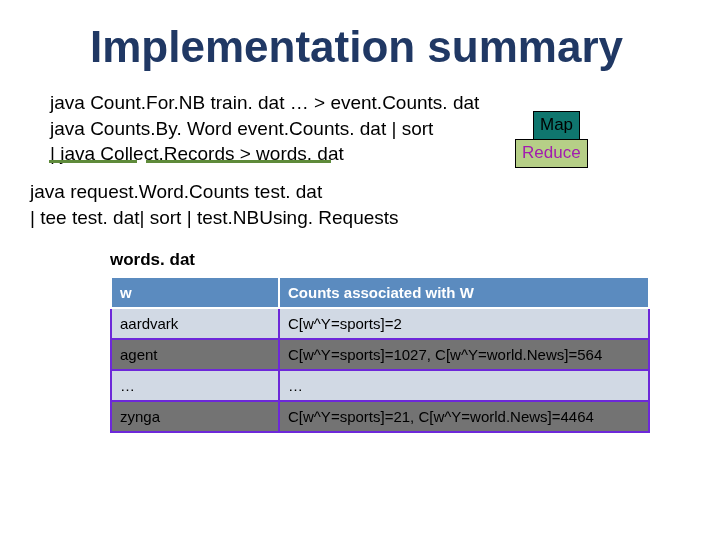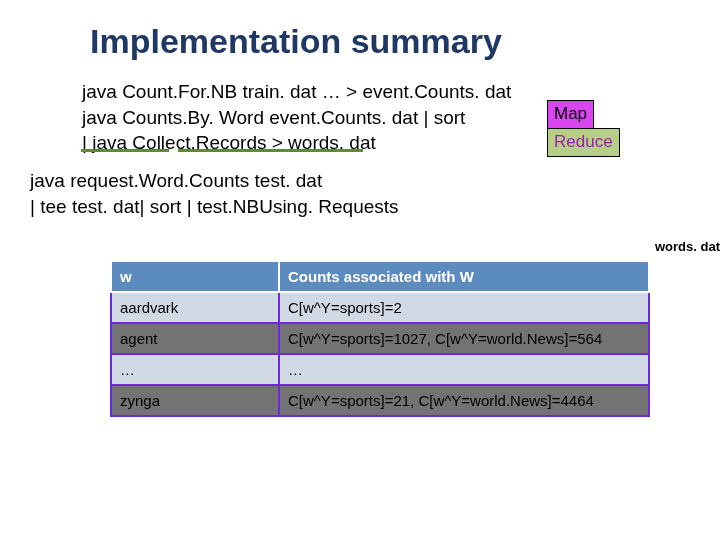--- a/index.html
+++ b/index.html
@@ -7,46 +7,45 @@
     padding: 0;
     width: 720px;
     height: 540px;
     background: #fff;
     font-family: Arial, Helvetica, sans-serif;
     color: #000;
     position: relative;
     overflow: hidden;
   }
   .title {
-    font-size: 34px;
+    font-size: 44px;
     color: #203864;
     font-weight: bold;
     padding: 22px 0 18px 90px;
   }
   .code-block {
     font-size: 19px;
     line-height: 1.35;
     padding-left: 50px;
     position: relative;
     width: 600px;
   }
   .code-block div {
     white-space: nowrap;
-    margin-left: 32px;
   }
   .badge {
     position: absolute;
     font-size: 17px;
     padding: 2px 6px;
     border: 1px solid #000;
   }
   .badge-map {
-    left: 515px;
+    left: 533px;
     top: 21px;
-    background: #d946ef;
+    background: #0f766e;
     color: #000;
   }
   .badge-reduce {
     left: 515px;
     top: 49px;
     background: #b6cf87;
     color: #a21caf;
   }
   .underline-green1 {
     position: absolute;
@@ -65,23 +64,23 @@
     background: #5e8a3a;
   }
   .code-block2 {
     font-size: 19px;
     line-height: 1.35;
     padding-left: 30px;
     padding-top: 12px;
     width: 620px;
   }
   .table-caption {
-    font-size: 13px;
+    font-size: 17px;
     font-weight: bold;
-    text-align: right;
+    text-align: left;
     padding-left: 110px;
     padding-top: 20px;
     padding-bottom: 6px;
   }
   table {
     border-collapse: collapse;
     margin-left: 110px;
     width: 540px;
     font-size: 15px;
   }

